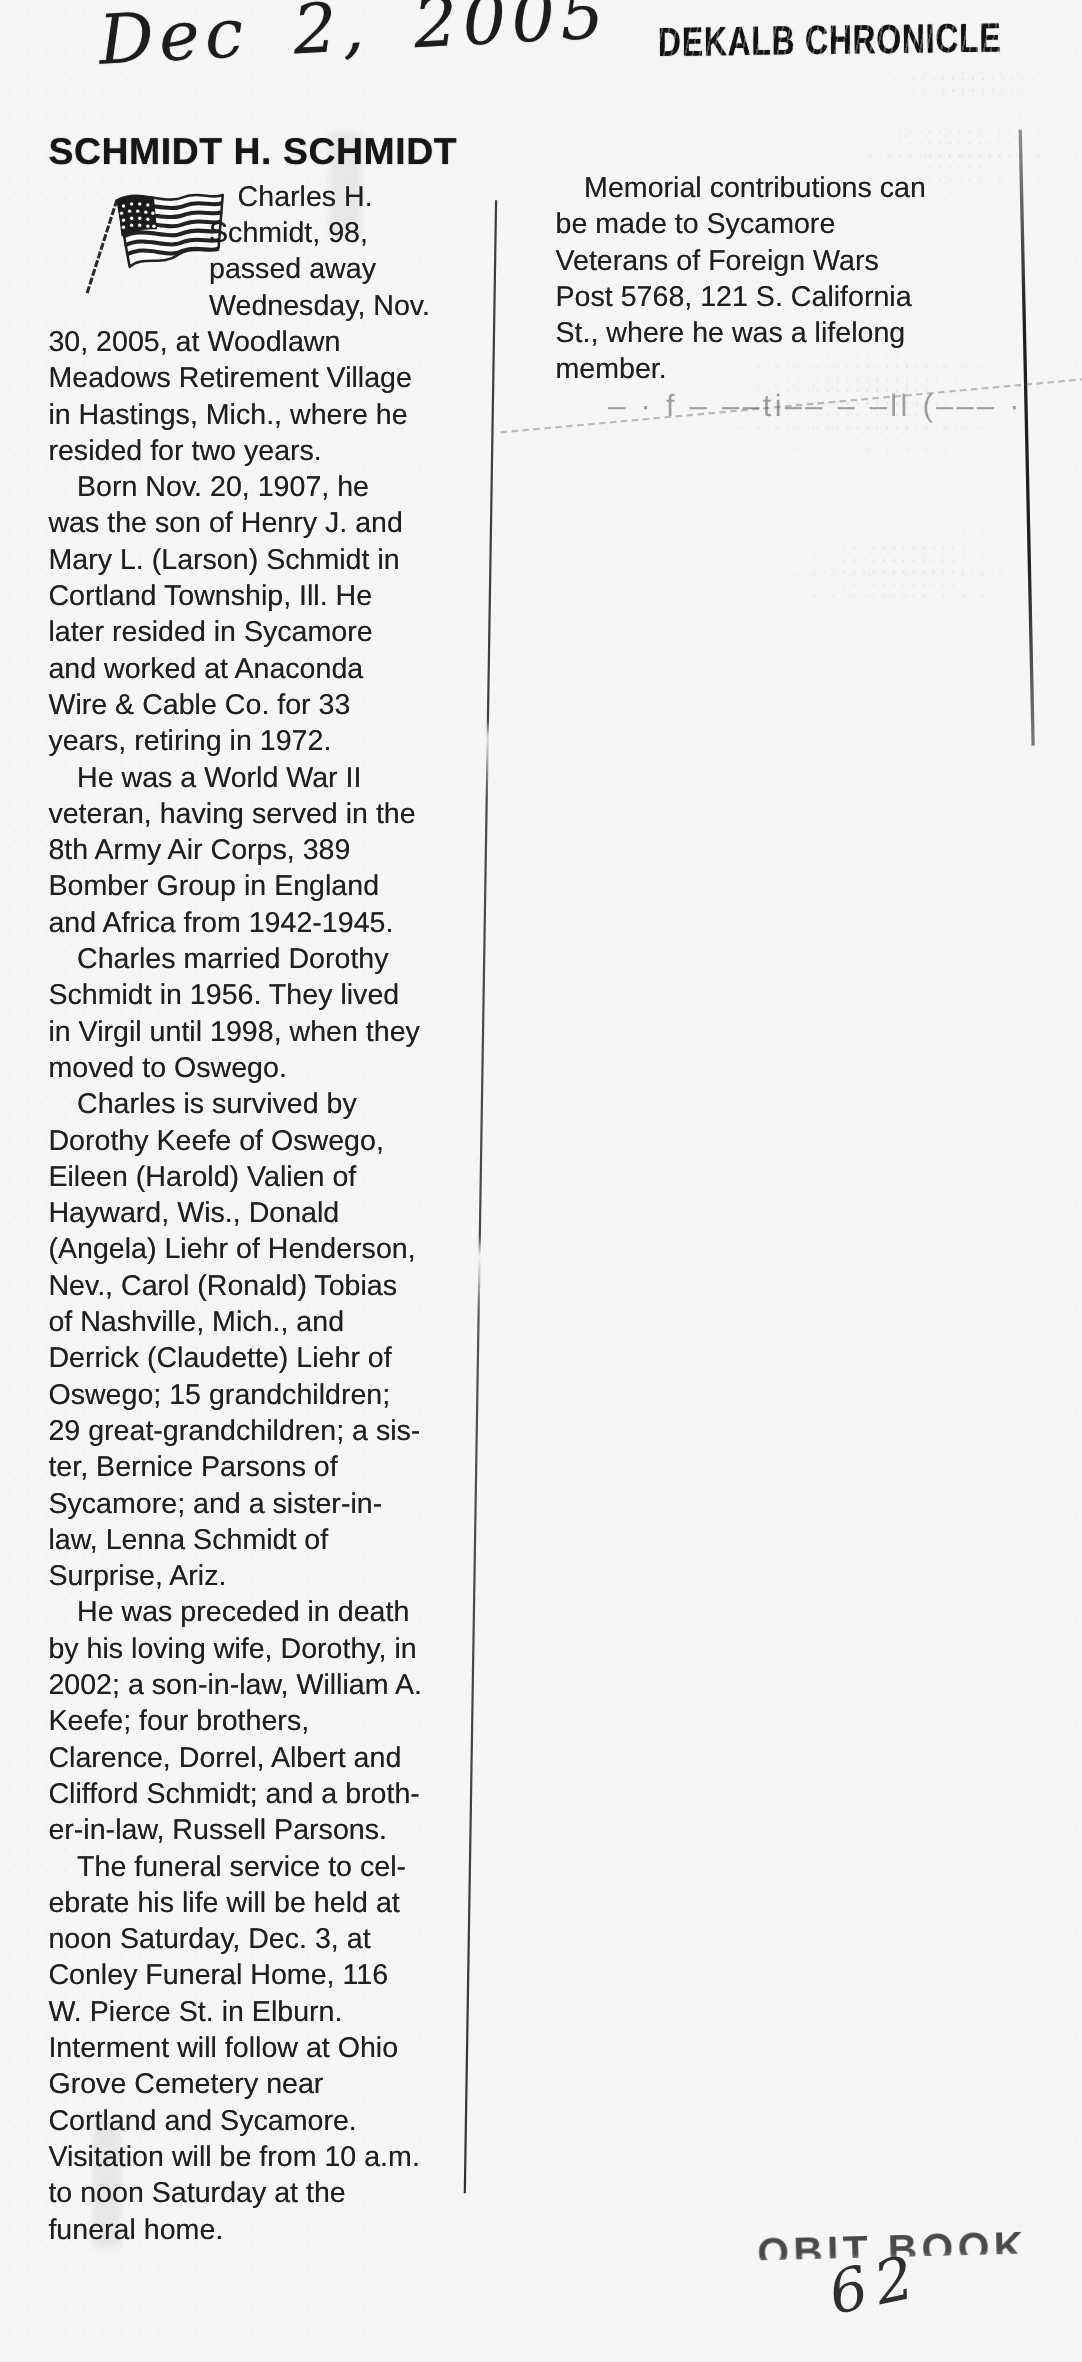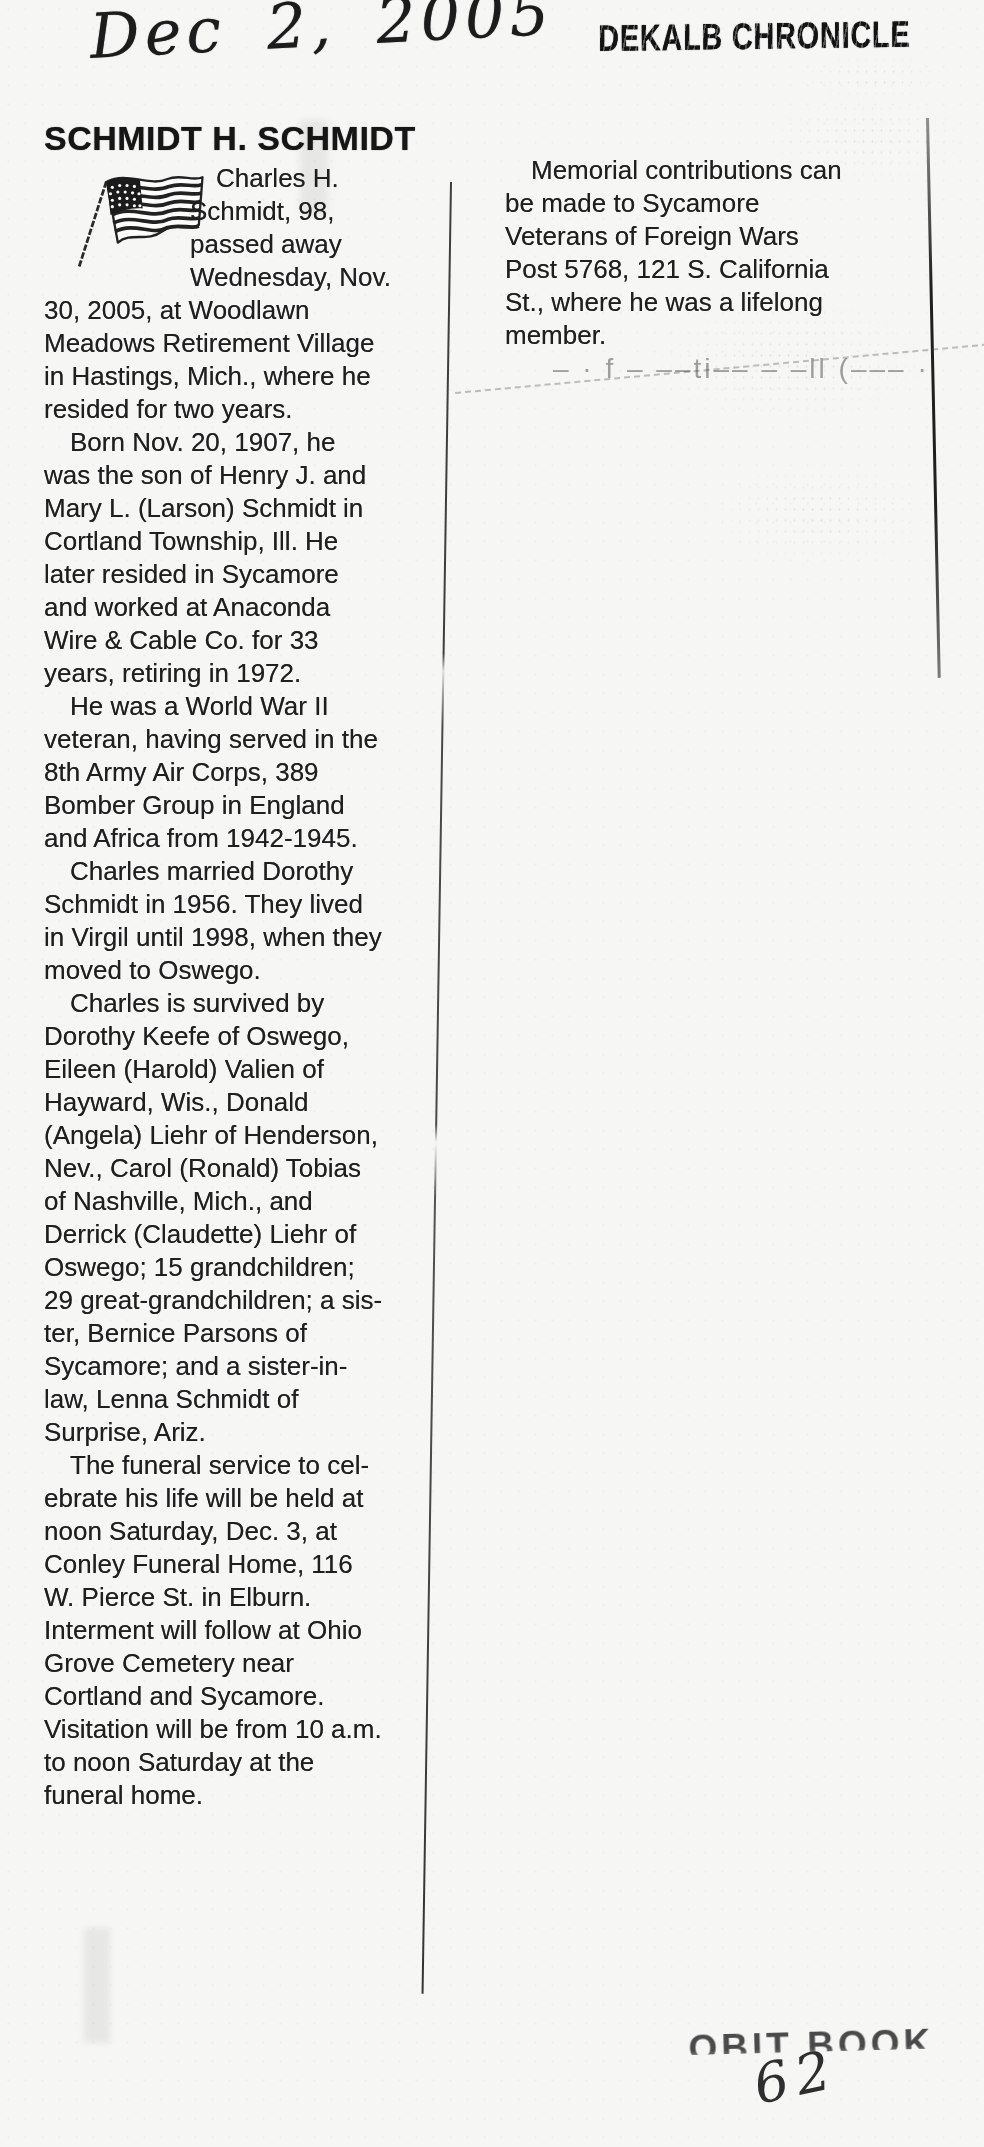--- a/index.html
+++ b/index.html
@@ -152,20 +152,21 @@
               <circle cx="54" cy="41" r="1.7"></circle>
               <circle cx="62" cy="41" r="1.7"></circle>
               <circle cx="70" cy="42" r="1.7"></circle>
               <circle cx="76" cy="42" r="1.7"></circle>
         </g>
       </svg></span>Charles H.<br>Schmidt, 98,<br>passed away<br>Wednesday, Nov.<br>30, 2005, at Woodlawn<br>Meadows Retirement Village<br>in Hastings, Mich., where he<br>resided for two years.</p>
     <p class="para">Born Nov. 20, 1907, he<br>was the son of Henry J. and<br>Mary L. (Larson) Schmidt in<br>Cortland Township, Ill. He<br>later resided in Sycamore<br>and worked at Anaconda<br>Wire &amp; Cable Co. for 33<br>years, retiring in 1972.</p>
     <p class="para">He was a World War II<br>veteran, having served in the<br>8th Army Air Corps, 389<br>Bomber Group in England<br>and Africa from 1942-1945.</p>
     <p class="para">Charles married Dorothy<br>Schmidt in 1956. They lived<br>in Virgil until 1998, when they<br>moved to Oswego.</p>
     <p class="para">Charles is survived by<br>Dorothy Keefe of Oswego,<br>Eileen (Harold) Valien of<br>Hayward, Wis., Donald<br>(Angela) Liehr of Henderson,<br>Nev., Carol (Ronald) Tobias<br>of Nashville, Mich., and<br>Derrick (Claudette) Liehr of<br>Oswego; 15 grandchildren;<br>29 great-grandchildren; a sis-<br>ter, Bernice Parsons of<br>Sycamore; and a sister-in-<br>law, Lenna Schmidt of<br>Surprise, Ariz.</p>
+    <p class="para">He was preceded in death<br>by his loving wife, Dorothy, in<br>2002; a son-in-law, William A.<br>Keefe; four brothers,<br>Clarence, Dorrel, Albert and<br>Clifford Schmidt; and a broth-<br>er-in-law, Russell Parsons.</p>
     <p class="para">The funeral service to cel-<br>ebrate his life will be held at<br>noon Saturday, Dec. 3, at<br>Conley Funeral Home, 116<br>W. Pierce St. in Elburn.<br>Interment will follow at Ohio<br>Grove Cemetery near<br>Cortland and Sycamore.<br>Visitation will be from 10 a.m.<br>to noon Saturday at the<br>funeral home.</p>
   </div>
 
   <div class="right-col">
     <p class="para">Memorial contributions can<br>be made to Sycamore<br>Veterans of Foreign Wars<br>Post 5768, 121 S. California<br>St., where he was a lifelong<br>member.</p>
     <div class="faded-line">– · f –  ––ti––  – –ll (––– ·</div>
   </div>
 
   <div class="obit-stamp-clip">
     <div class="obit-stamp">OBIT BOOK</div>

